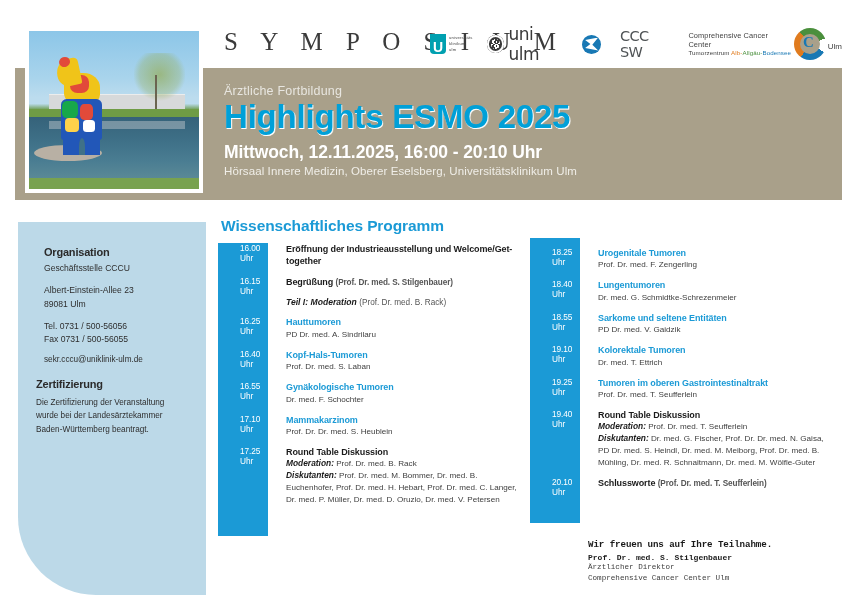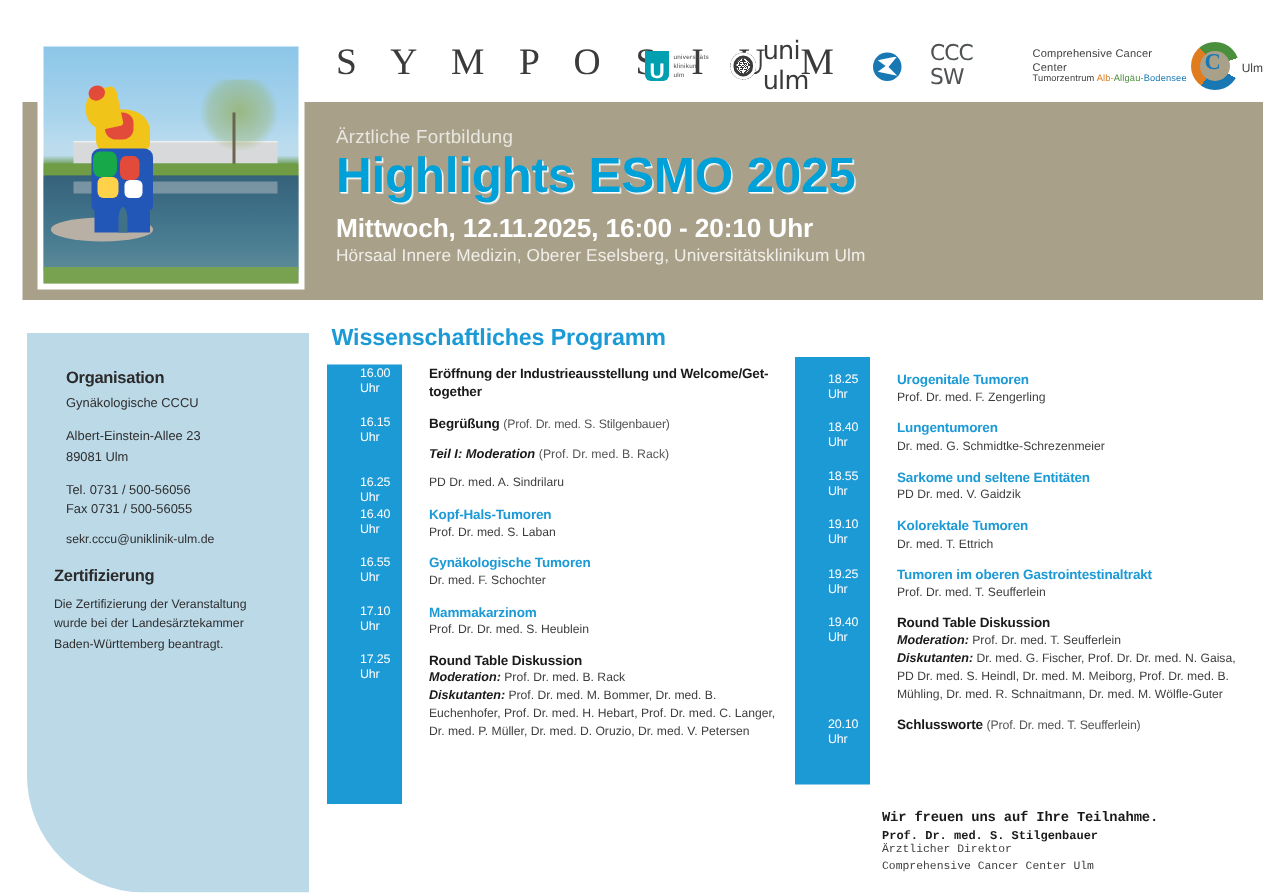--- a/index.html
+++ b/index.html
@@ -124,21 +124,21 @@
   .rows{position:relative;margin-left:50px;}
   .row{position:relative;}
   .time{
     position:absolute;left:-50px;width:50px;
     font-size:8.3px;color:#ffffff;text-align:left;padding-left:22px;box-sizing:border-box;
     letter-spacing:-.1px;
   }
   .entry{padding-left:18px;}
   .e-title{font-size:9px;font-weight:bold;color:#1a1a1a;line-height:1.35;letter-spacing:-.1px;}
   .e-title.cyan{color:#1b9ad6;}
-  .e-title .reg{font-weight:normal;color:#555;font-size:8.2px;}
+  .e-title .reg{font-weight:bold;color:#555;font-size:8.2px;}
   .e-speaker{font-size:8.1px;color:#3d3d3d;line-height:1.4;margin-top:0px;}
   .e-mod{font-size:8.6px;font-style:italic;font-weight:bold;color:#1a1a1a;}
   .e-mod .reg{font-weight:normal;font-style:normal;color:#555;font-size:8.2px;}
   .e-line{font-size:8.1px;color:#3d3d3d;line-height:1.42;}
   .e-line b{font-style:italic;color:#1a1a1a;font-size:8.4px;}
   .sp{height:9px;}
 
   
   .closing{position:absolute;left:588px;top:539px;width:250px;font-family:Liberation Mono, monospace;}
   .cl-h{font-size:9.2px;font-weight:bold;color:#1a1a1a;letter-spacing:-.1px;}
@@ -220,21 +220,21 @@
   <div class="hero">
     <div class="hero-kicker">Ärztliche Fortbildung</div>
     <div class="hero-title">Highlights ESMO 2025</div>
     <div class="hero-date">Mittwoch, 12.11.2025, 16:00 - 20:10 Uhr</div>
     <div class="hero-place">Hörsaal Innere Medizin, Oberer Eselsberg, Universitätsklinikum Ulm</div>
   </div>
 
   <div class="sidebar">
     <div class="sb-org">
       <div class="sb-h">Organisation</div>
-      <div class="sb-sub">Gynäkologische CCCU</div>
+      <div class="sb-sub">Geschäftsstelle CCCU</div>
       <div class="sb-block">
         <div>Albert-Einstein-Allee 23</div>
         <div>89081 Ulm</div>
       </div>
       <div class="sb-block">
         <div>Tel.   0731 / 500-56056</div>
         <div>Fax   0731 / 500-56055</div>
       </div>
       <div class="sb-mail">sekr.cccu@uniklinik-ulm.de</div>
     </div>
@@ -265,20 +265,21 @@
         <div class="sp"></div>
         <div class="row">
           <div class="entry">
             <div class="e-mod">Teil I: Moderation <span class="reg">(Prof. Dr. med. B. Rack)</span></div>
           </div>
         </div>
         <div class="sp"></div>
         <div class="row">
           <div class="time">16.25 Uhr</div>
           <div class="entry">
+            <div class="e-title cyan">Hauttumoren</div>
             <div class="e-speaker">PD Dr. med. A. Sindrilaru</div>
           </div>
         </div>
         <div class="sp"></div>
         <div class="row">
           <div class="time">16.40 Uhr</div>
           <div class="entry">
             <div class="e-title cyan">Kopf-Hals-Tumoren</div>
             <div class="e-speaker">Prof. Dr. med. S. Laban</div>
           </div>

